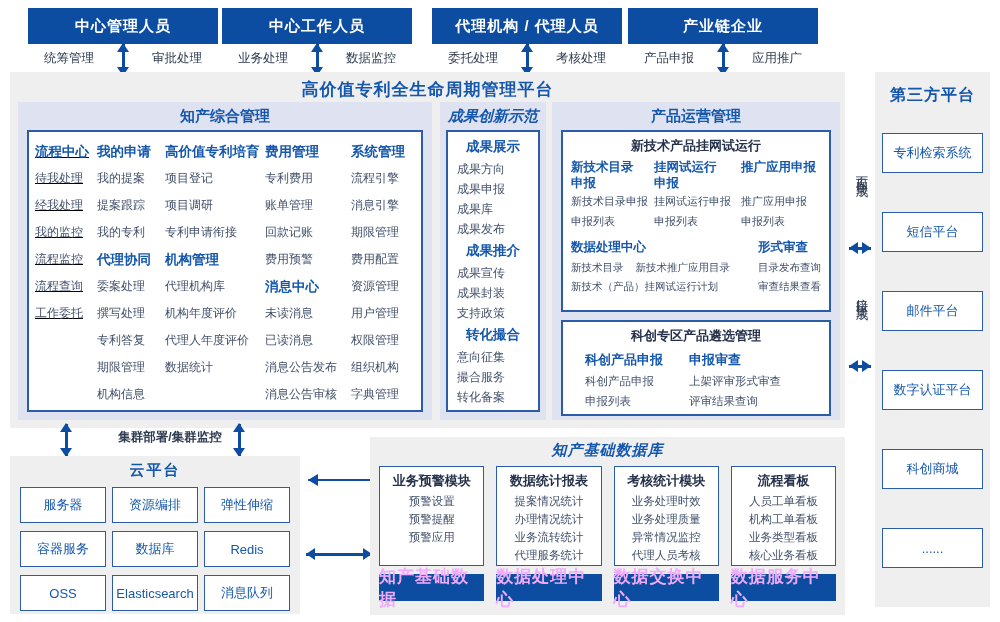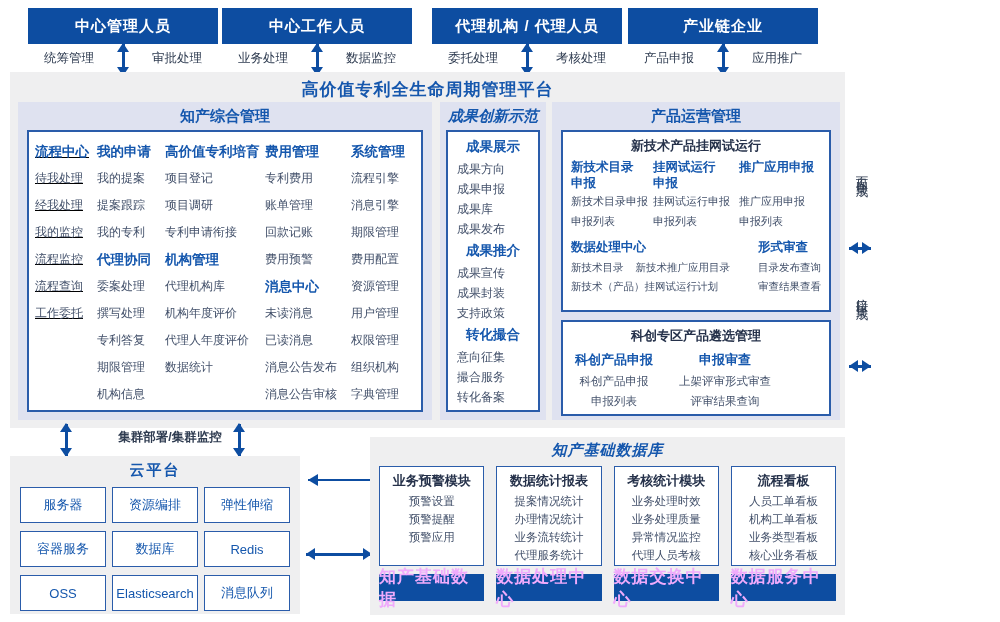--- a/index.html
+++ b/index.html
@@ -60,29 +60,29 @@
   
   #cg-box{left:6px;right:6px;top:28px;bottom:8px;padding-top:3px;}
   .cg-hdr{font-size:13.5px;font-weight:bold;color:var(--accent);line-height:24px;text-align:center;white-space:nowrap;}
   .cg-item{font-size:12px;color:var(--item);line-height:20px;padding-left:9px;white-space:nowrap;}
 
   
   .pbox{position:absolute;left:9px;right:9px;background:#fff;border:2px solid var(--accent2);box-sizing:border-box;}
   #pbox1{top:28px;height:182px;}
   #pbox2{top:218px;height:96px;}
   .pbox-title{text-align:center;font-weight:bold;font-size:13px;color:var(--dark);line-height:26px;padding-top:1px;}
-  .p-cols{display:flex;gap:4px;padding:0 8px;}
+  .p-cols{display:flex;gap:4px;padding:0 8px;justify-content:space-between;}
   .p-hdr{font-size:12.5px;font-weight:bold;color:var(--accent);line-height:16px;min-height:32px;}
   .p-hdr.narrow{max-width:66px;}
   .p-item{font-size:11px;color:var(--item);line-height:20px;white-space:nowrap;}
   .p-bottom{display:flex;gap:10px;padding:5px 8px 0;}
   .p-hdr2{font-size:12.5px;font-weight:bold;color:var(--accent);line-height:22px;white-space:nowrap;}
   .cat-row{display:flex;gap:12px;}
   .cat-item{font-size:10.5px;color:var(--item);line-height:19px;white-space:nowrap;}
-  .p2-cols{display:flex;gap:26px;padding:0 12px;text-align:center;}
+  .p2-cols{display:flex;gap:26px;padding:0 22px;}
   .p2-hdr{font-size:13px;font-weight:bold;color:var(--accent);line-height:22px;white-space:nowrap;}
   .p2-item{font-size:11.5px;color:var(--item);line-height:20px;white-space:nowrap;}
 
   
   .integ-label{position:absolute;writing-mode:vertical-rl;font-size:12.5px;color:#2e3b50;letter-spacing:3px;}
 
   
   .sidebar{position:absolute;left:875px;top:72px;width:115px;height:535px;background:var(--panel);}
   .sb-title{padding-top:13px;text-align:center;font-size:16px;font-weight:bold;color:var(--accent);letter-spacing:1px;}
   .sb-item{width:101px;height:40px;margin:39px auto 0;background:#fff;border:1.5px solid var(--accent2);
@@ -282,20 +282,31 @@
           </div>
         </div>
     </div>
   </div>
 
   <div class="integ-label" id="integ-page" style="left:853px;top:166px">页面集成</div>
   <div class="dbl-h" style="left:849px;top:242px"></div>
   <div class="integ-label" id="integ-api" style="left:853px;top:289px">接口集成</div>
   <div class="dbl-h" style="left:849px;top:360px"></div>
 
+  <div class="sidebar">
+    <div class="sb-title">第三方平台</div>
+    <div id="sb-items">
+        <div class="sb-item">专利检索系统</div>
+        <div class="sb-item">短信平台</div>
+        <div class="sb-item">邮件平台</div>
+        <div class="sb-item">数字认证平台</div>
+        <div class="sb-item">科创商城</div>
+        <div class="sb-item">......</div>
+      </div>
+  </div>
 
   <div class="dbl-v" style="left:60px;top:424px;height:32px"></div>
   <div class="cluster-label">集群部署/集群监控</div>
   <div class="dbl-v" style="left:233px;top:424px;height:32px"></div>
 
   <div class="cloud">
     <div class="cloud-title">云平台</div>
     <div class="cloud-grid" id="cloud-grid">
         <div class="cloud-item">服务器</div>
         <div class="cloud-item">资源编排</div>

